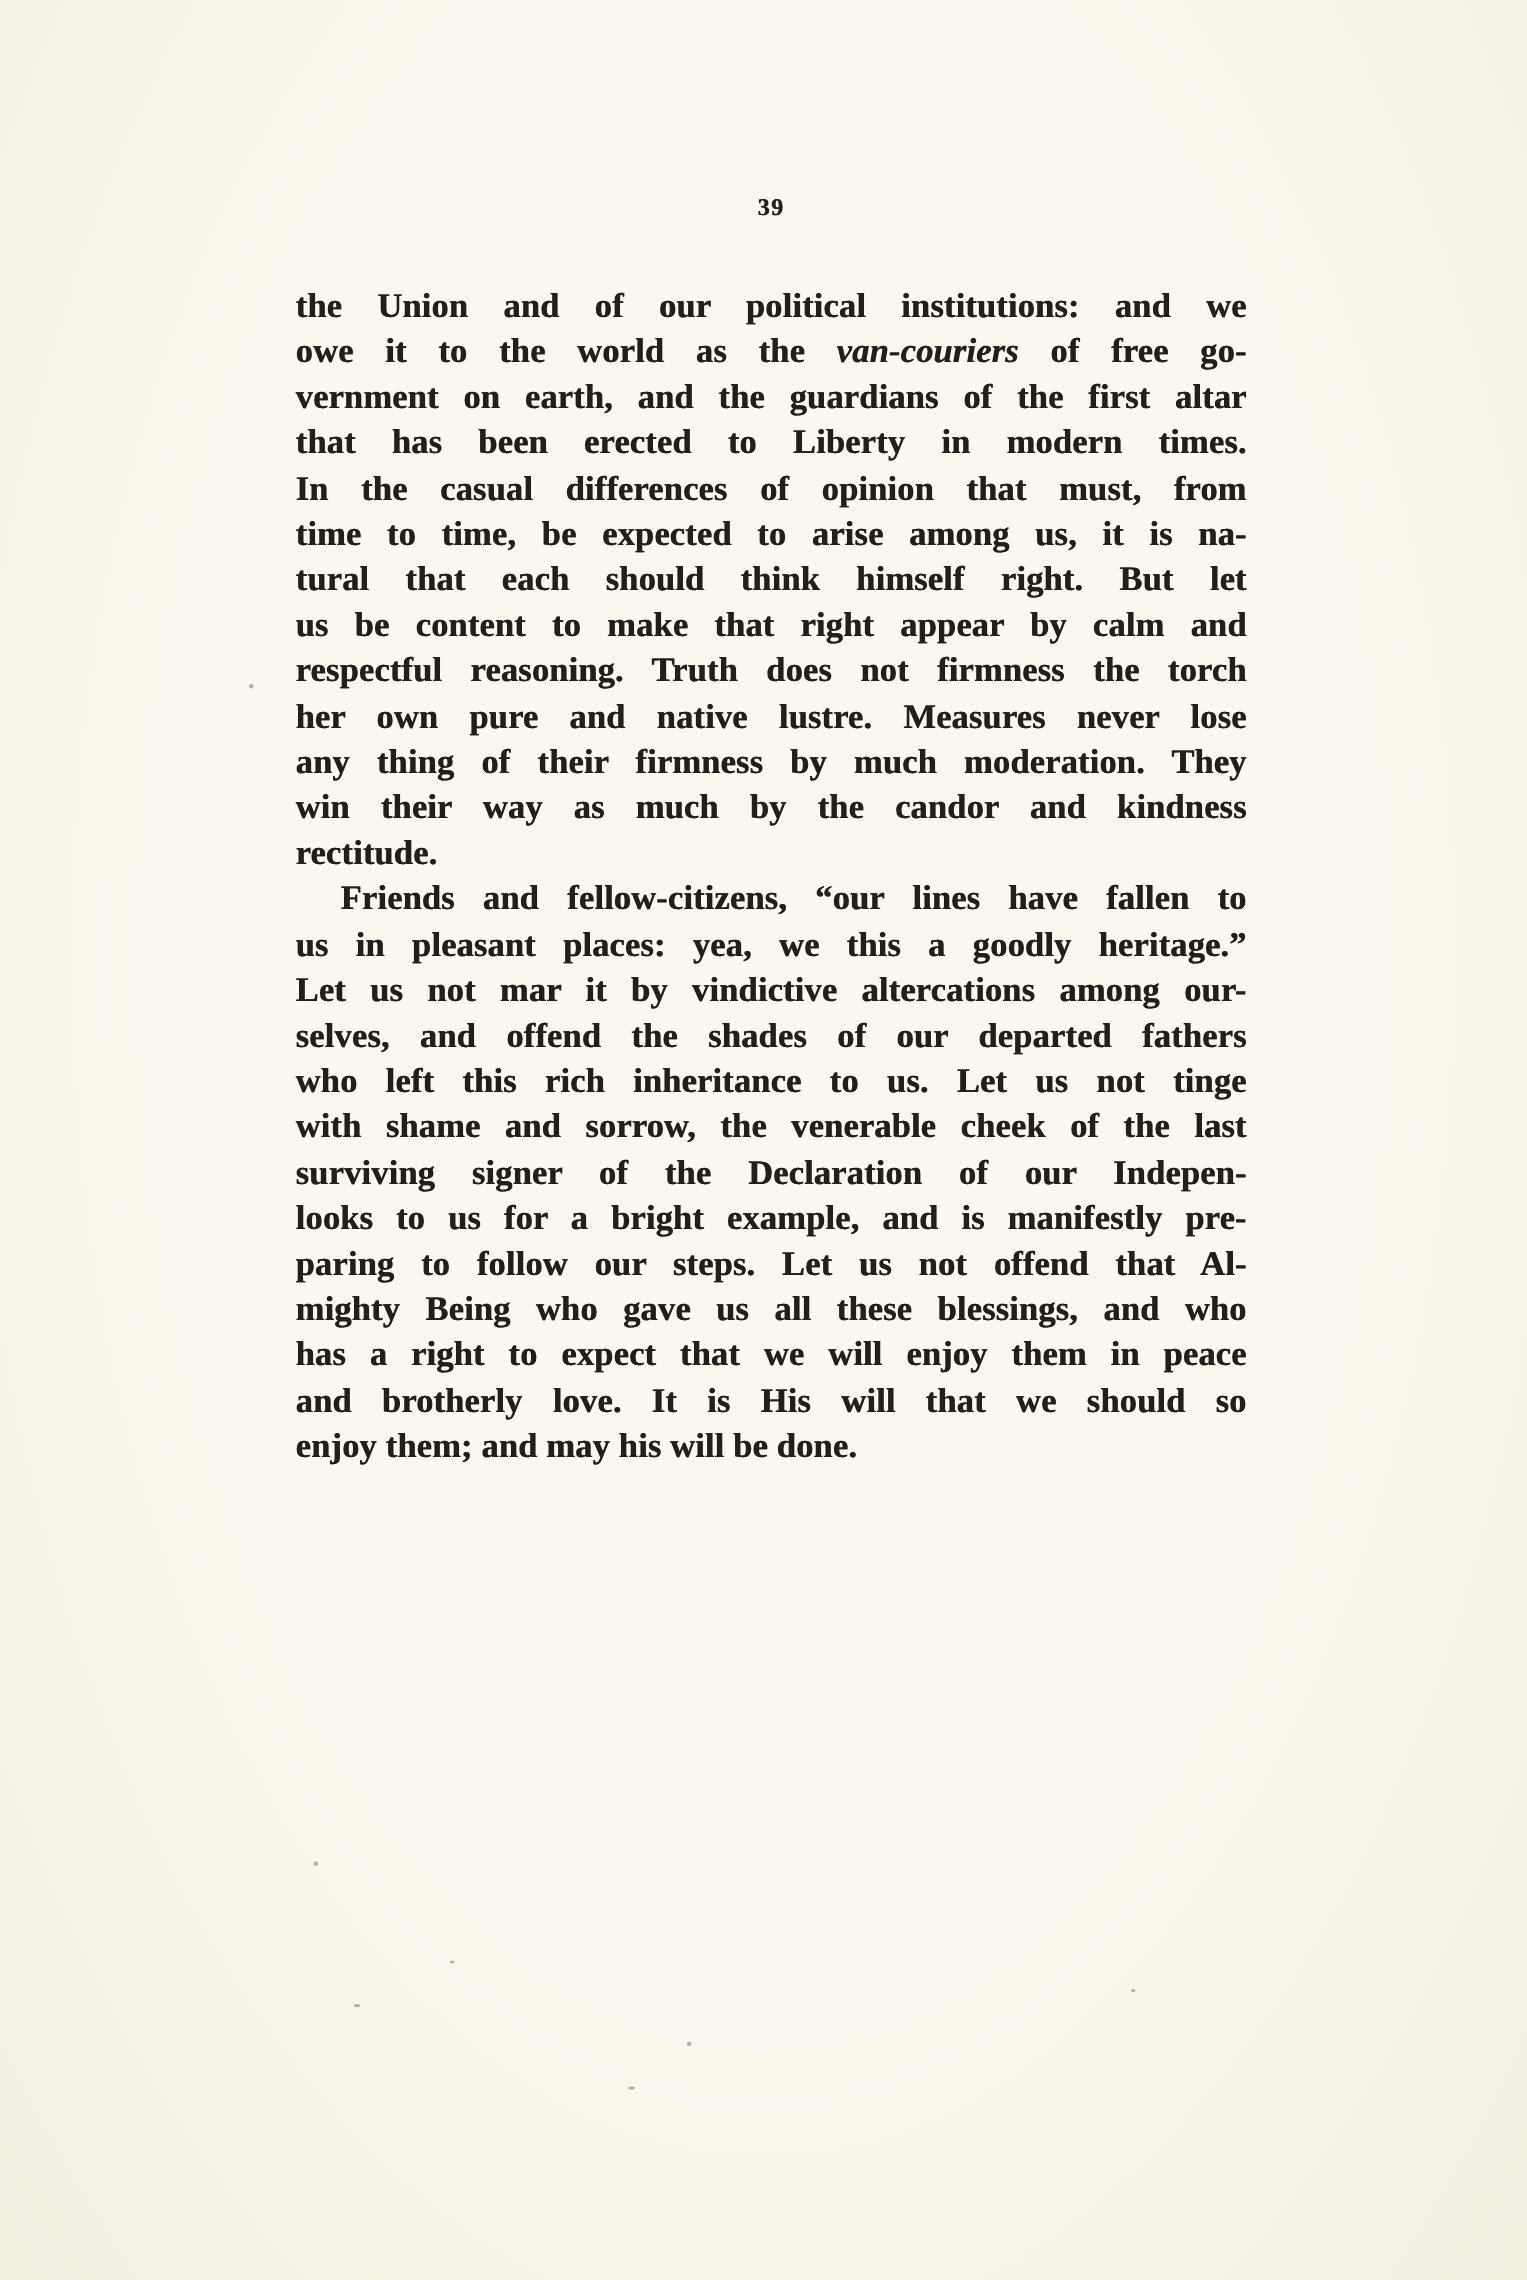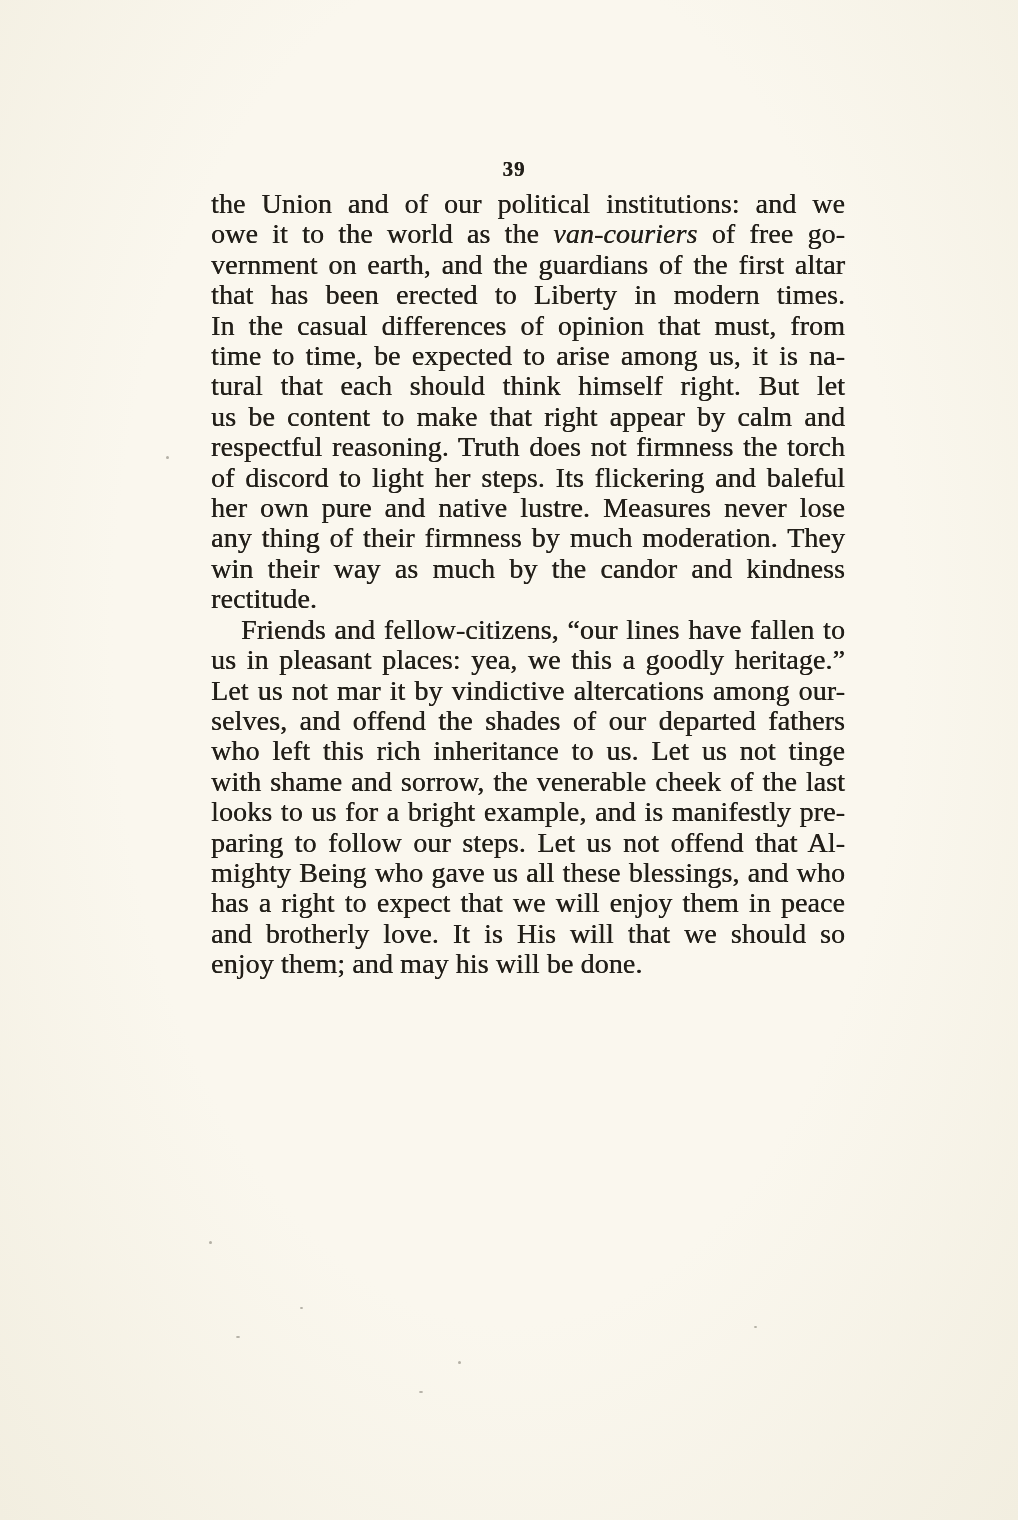--- a/index.html
+++ b/index.html
@@ -15,38 +15,39 @@
     font-family: "Liberation Serif", "DejaVu Serif", serif;
     color: #221f19;
   }
   .page {
     position: absolute;
     inset: 0;
     background: radial-gradient(ellipse at 50% 42%, #faf7ee 55%, #f2eee0 100%);
   }
   .page-number {
     position: absolute;
-    top: 157px;
+    top: 130px;
     left: 197px;
     width: 634px;
     text-align: center;
-    font-size: 21px;
+    font-size: 16px;
     font-weight: bold;
     letter-spacing: 1px;
     text-shadow: 0.3px 0 0 currentColor;
   }
   .text-block {
     position: absolute;
-    left: 211px;
+    left: 197px;
     top: 189px;
     width: 634px;
-    font-size: 28px;
+    font-size: 23px;
     line-height: 30.4px;
     letter-spacing: 0.1px;
     text-shadow: 0.35px 0 0 currentColor;
+    font-weight: bold;
   }
   .line {
     text-align: justify;
     text-align-last: justify;
   }
   .line.last {
     text-align-last: left;
   }
   .line.indent {
     text-indent: 30px;
@@ -69,33 +70,33 @@
       <div>
         <div class="line">the Union and of our political institutions: and we</div>
         <div class="line">owe it to the world as the <i>van-couriers</i> of free go-</div>
         <div class="line">vernment on earth, and the guardians of the first altar</div>
         <div class="line">that has been erected to Liberty in modern times.</div>
         <div class="line">In the casual differences of opinion that must, from</div>
         <div class="line">time to time, be expected to arise among us, it is na-</div>
         <div class="line">tural that each should think himself right. But let</div>
         <div class="line">us be content to make that right appear by calm and</div>
         <div class="line">respectful reasoning. Truth does not firmness the torch</div>
-        <div class="line">of discord to light her steps. Its flickering and baleful</div>
         <div class="line">her own pure and native lustre. Measures never lose</div>
         <div class="line">any thing of their firmness by much moderation. They</div>
         <div class="line">win their way as much by the candor and kindness</div>
         <div class="line last">rectitude.</div>
       </div>
       <div>
         <div class="line indent">Friends and fellow-citizens, “our lines have fallen to</div>
         <div class="line">us in pleasant places: yea, we this a goodly heritage.”</div>
         <div class="line">Let us not mar it by vindictive altercations among our-</div>
         <div class="line">selves, and offend the shades of our departed fathers</div>
         <div class="line">who left this rich inheritance to us. Let us not tinge</div>
         <div class="line">with shame and sorrow, the venerable cheek of the last</div>
+        <div class="line">surviving signer of the Declaration of our Indepen-</div>
         <div class="line">looks to us for a bright example, and is manifestly pre-</div>
         <div class="line">paring to follow our steps. Let us not offend that Al-</div>
         <div class="line">mighty Being who gave us all these blessings, and who</div>
         <div class="line">has a right to expect that we will enjoy them in peace</div>
         <div class="line">and brotherly love. It is His will that we should so</div>
         <div class="line last">enjoy them; and may his will be done.</div>
       </div>
     </div>
 
   <div class="speck" style="left:166px; top:456px; width:3px; height:3px;"></div>

